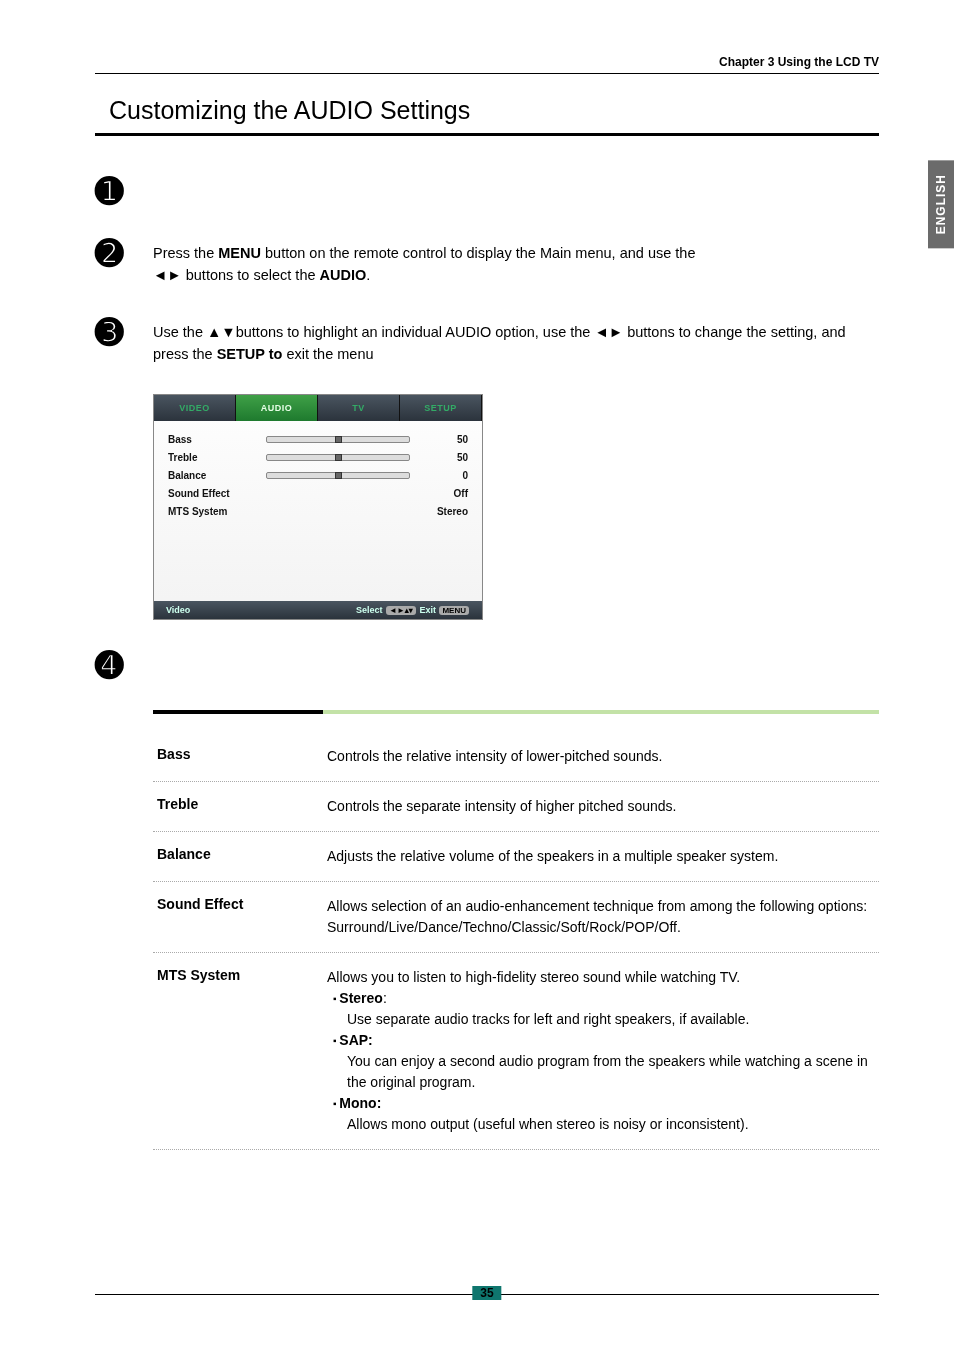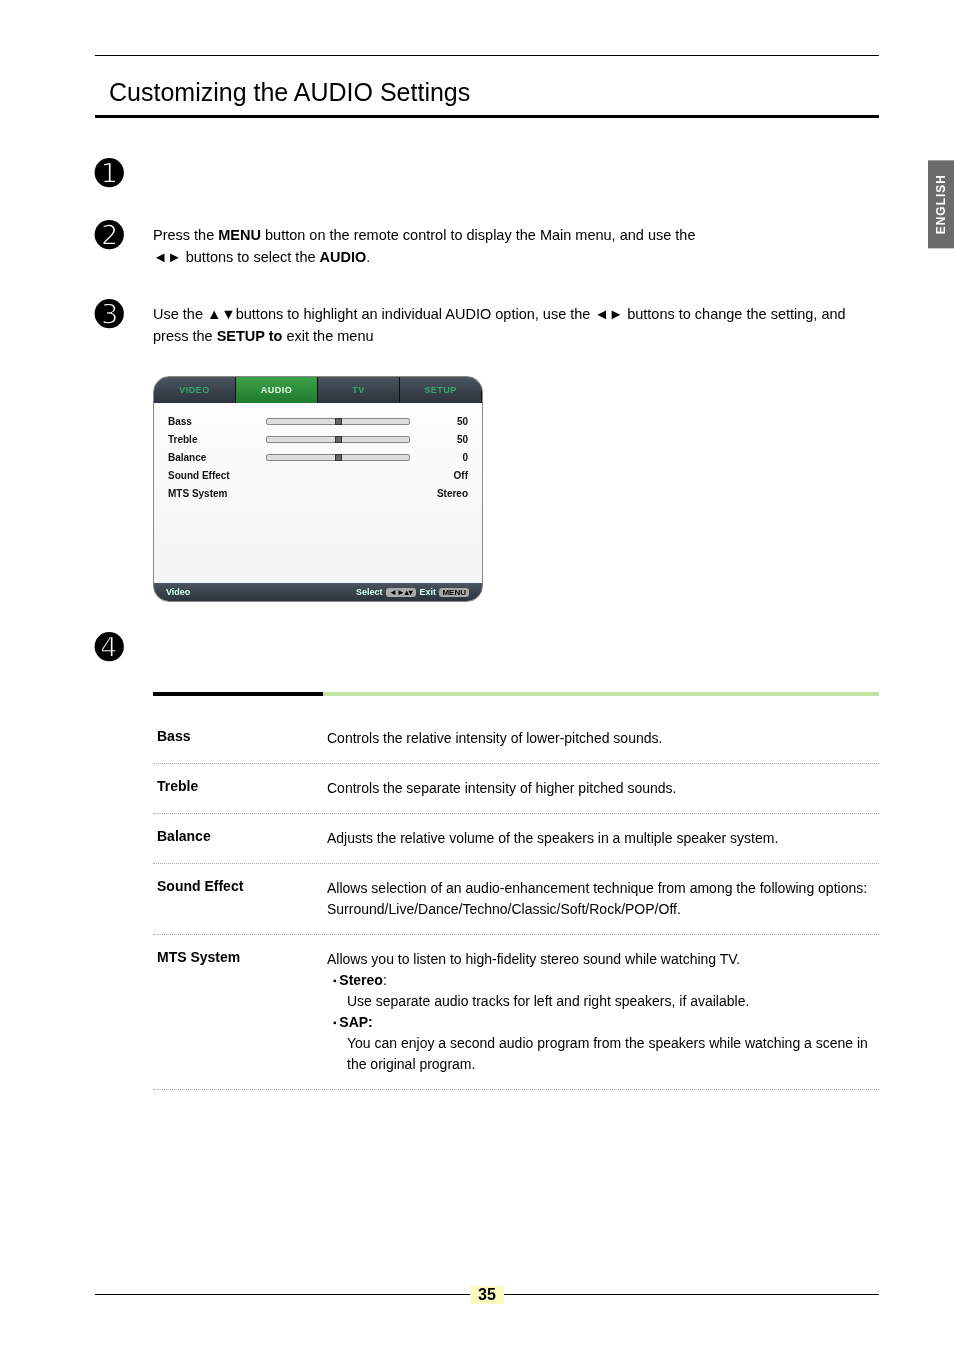--- a/index.html
+++ b/index.html
@@ -63,21 +63,21 @@
     padding-top: 6px;
   }
   .power-icon svg { vertical-align: -2px; }
   .b { font-weight: bold; }
   .arrows { font-family: Arial, sans-serif; }
   
   .osd {
     width: 330px;
     margin: 8px 0 0 58px;
     border: 1px solid #888;
-    border-radius: 16px;
+    border-radius: 0;
     overflow: hidden;
     background: linear-gradient(#fefefe,#f3f3f3);
     font-size: 10px;
   }
   .osd-tabs { display: flex; height: 26px; }
   .osd-tab {
     flex: 1;
     text-align: center;
     line-height: 26px;
     font-weight: bold;
@@ -141,30 +141,31 @@
   .bullet b::before { content: "▪ "; font-size: 10px; position: relative; top:-1px;}
   
   .footer {
     position: absolute;
     bottom: 40px; left: 95px; right: 75px;
     height: 20px;
   }
   .footer .line { height:1px; background:#000; }
   .footer .num {
     position:absolute; left:50%; transform:translateX(-50%);
-    top:-8px; background:#fef9c3; padding:0 8px; font-size:16px; font-weight:bold;text-align:center;
+    top:-8px; background:#0f766e; padding:0 8px; font-size:12px; font-weight:bold;text-align:center;
   }
 </style>
 </head>
 <body>
 
 <div class="side-tab">ENGLISH</div>
 
 <div class="page">
 
+  <div class="chapter-line">Chapter 3 Using the LCD TV</div>
   <hr class="hr-thin">
 
   <div class="title">Customizing the AUDIO Settings</div>
   <hr class="hr-thick">
 
   <div class="steps">
 
     <div class="step">
       <div class="step-num">➊</div>
     </div>
@@ -262,20 +263,24 @@
         <div class="opt-desc">
           <span>Allows you to listen to high-fidelity stereo sound while watching TV.</span><br>
           <div class="bullet">
             <b>Stereo</b><span>: </span><br>
             <span style="padding-left:14px; display:inline-block;text-align:center;">Use separate audio tracks for left and right speakers, if available.</span>
           </div>
           <div class="bullet">
             <b>SAP:</b><br>
             <span style="padding-left:14px; display:inline-block;">You can enjoy a second audio program from the speakers while watching a scene in the original program.</span>
           </div>
+          <div class="bullet">
+            <b>Mono:</b><br>
+            <span style="padding-left:14px; display:inline-block;">Allows mono output (useful when stereo is noisy or inconsistent).</span>
+          </div>
         </div>
       </div>
 
     </div>
 
   </div>
 
 </div>
 
 <div class="footer">

